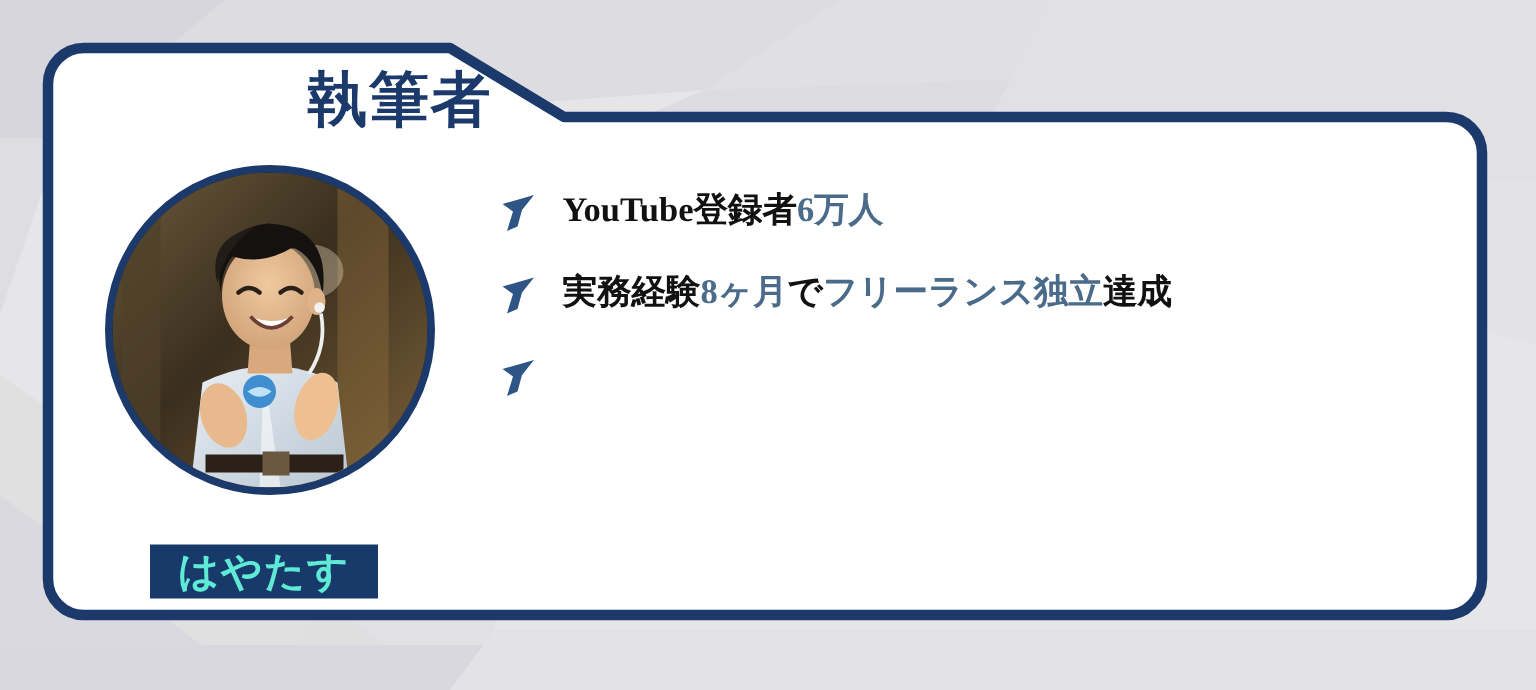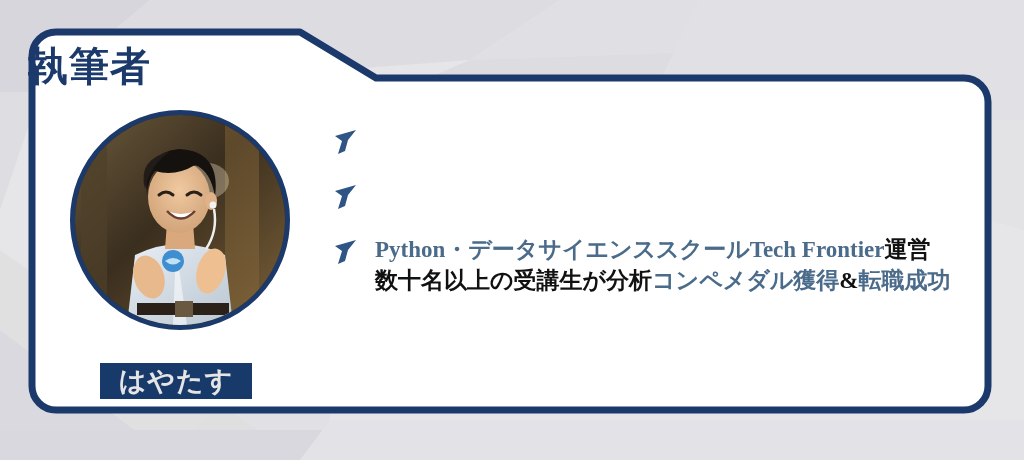--- a/index.html
+++ b/index.html
@@ -53,21 +53,21 @@
     left: 0px;
     top: 0px;
     width: 300px;
     height: 390px;
   }
   .card-title {
     position: absolute;
     left: 0;
     top: 16px;
     width: 300px;
-    text-align: left;
+    text-align: right;
     font-size: 40px;
     line-height: 46px;
     font-weight: bold;
     color: #1b3a6b;
     letter-spacing: 1px;
     white-space: nowrap;
   }
   .avatar {
     position: absolute;
     left: 42px;
@@ -85,21 +85,21 @@
     width: 100%;
     height: 100%;
   }
   .name-badge {
     position: absolute;
     left: 72px;
     top: 335px;
     width: 152px;
     height: 36px;
     background: #183a6b;
-    color: #e5e5e5;
+    color: #5eead4;
     font-size: 27px;
     line-height: 36px;
     font-weight: bold;
     text-align: center;
     letter-spacing: 1px;
     white-space: nowrap;
   }
 
   
   .bullets {
@@ -227,41 +227,41 @@
             <circle cx="98" cy="146" r="11" fill="#3f8fd0"></circle>
             <path d="M 90,146 q 8,-6 16,0 q -8,7 -16,0 Z" fill="#bfe2f7"></path>
           </svg>
         </div>
 
         <div class="name-badge">はやたす</div>
       </div>
 
       <div class="bullets">
 
-
         <div class="bullet-row">
           <svg class="cursor-icon" viewBox="0 0 26 30" aria-hidden="true">
             <path d="M 23,3 L 2,9 L 9,14 L 5,27 L 12,24 L 15,13 Z" fill="#2e5585"></path>
           </svg>
           <div class="bullet-text">
+            <span class="bullet-line"><span>YouTube登録者</span><span class="hl">6万人</span></span>
           </div>
         </div>
 
         <div class="bullet-row">
           <svg class="cursor-icon" viewBox="0 0 26 30" aria-hidden="true">
             <path d="M 23,3 L 2,9 L 9,14 L 5,27 L 12,24 L 15,13 Z" fill="#2e5585"></path>
           </svg>
+          <div class="bullet-text">
+            <span class="bullet-line"><span>実務経験</span><span class="hl">8ヶ月</span><span>で</span><span class="hl">フリーランス独立</span><span>達成</span></span>
+          </div>
         </div>
 
         <div class="bullet-row">
           <svg class="cursor-icon" viewBox="0 0 26 30" aria-hidden="true">
             <path d="M 23,3 L 2,9 L 9,14 L 5,27 L 12,24 L 15,13 Z" fill="#2e5585"></path>
           </svg>
-          <div class="bullet-text">
-            <span class="bullet-line"><span class="hl">Python・データサイエンススクールTech Frontier</span><span>運営</span></span>
-            <span class="bullet-line"><span>数十名以上の受講生が分析</span><span class="hl">コンペメダル獲得</span><span>&amp;</span><span class="hl">転職成功</span></span>
-          </div>
-        </div>
+        </div>
+
 
       </div>
     </div>
   </div>
 </div>
 
 </body></html>

